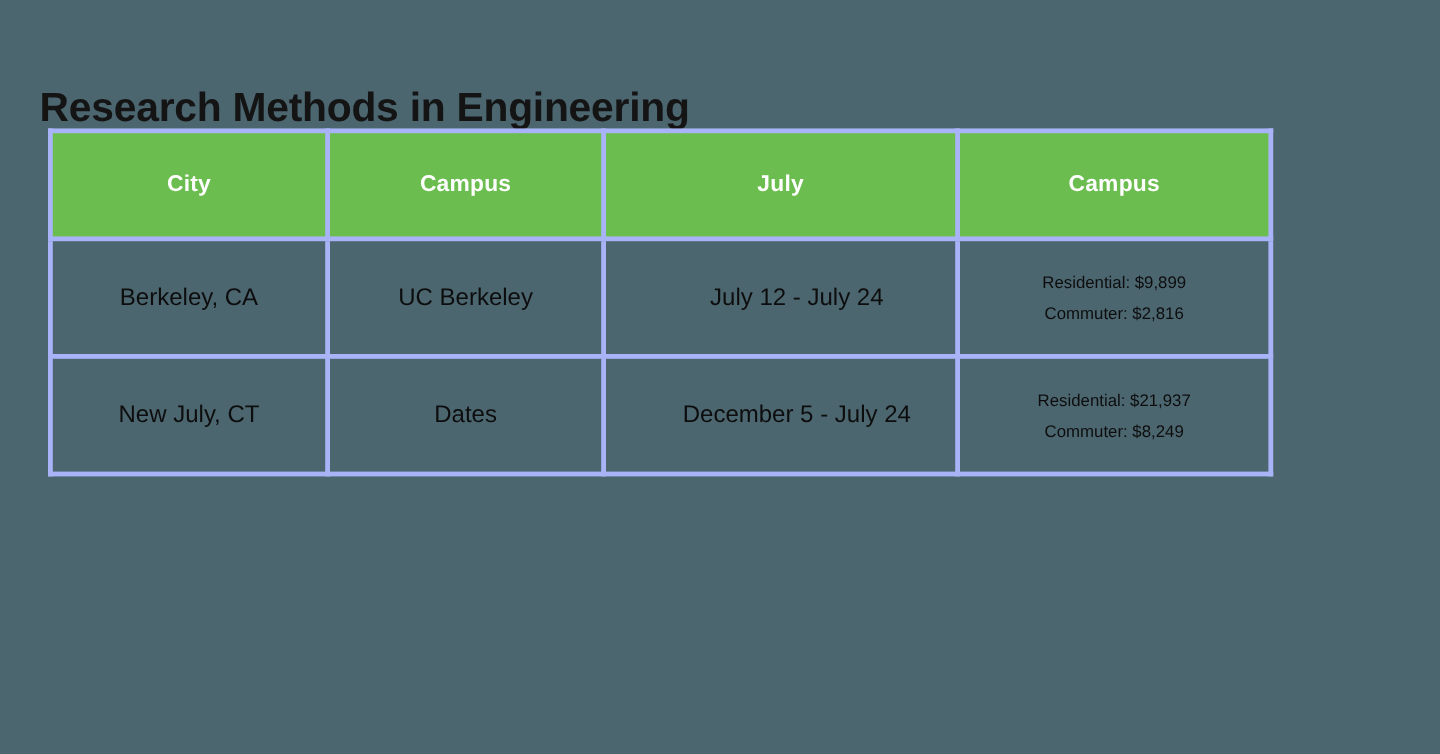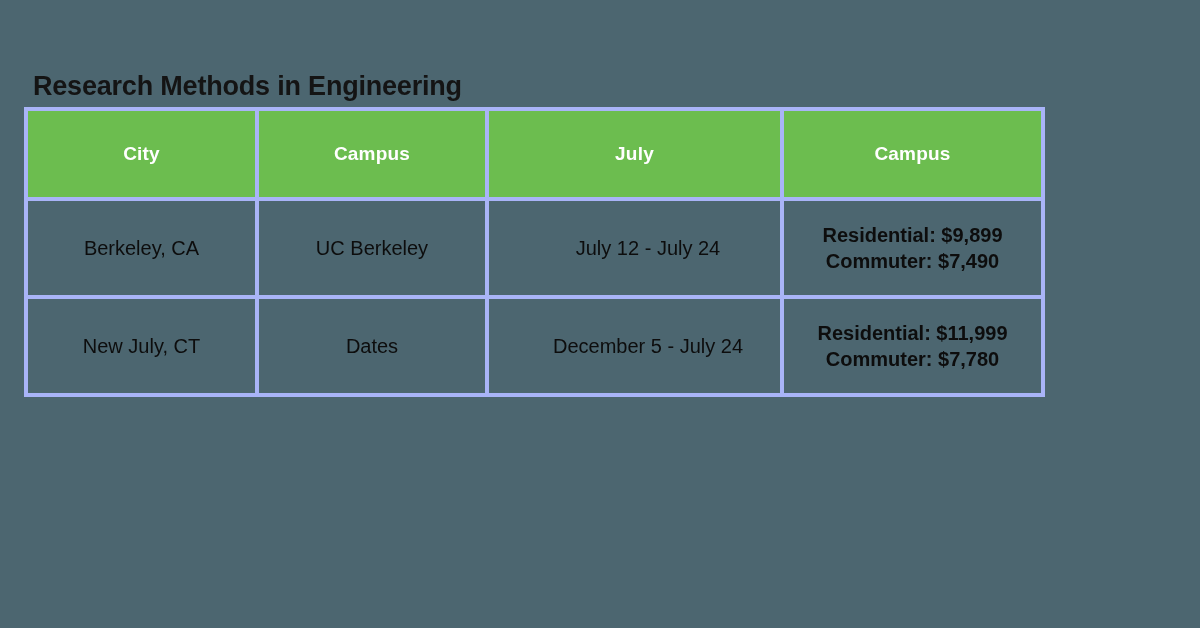--- a/index.html
+++ b/index.html
@@ -18,29 +18,29 @@
   }
   body {
     background: var(--background);
     font-family: "Liberation Sans", sans-serif;
     position: relative;
   }
   .card-title {
     position: absolute;
     left: 33px;
     top: 71px;
-    font-size: 27px;
+    font-size: 34px;
     font-weight: 700;
     letter-spacing: -0.2px;
     color: var(--title-text);
     white-space: nowrap;
   }
   table.program-table {
     position: absolute;
-    left: 24px;
+    left: 40px;
     top: 107px;
     width: 1017px;
     border-collapse: collapse;
     table-layout: fixed;
   }
   table.program-table th,
   table.program-table td {
     border: 4px solid var(--border);
     text-align: center;
     vertical-align: middle;
@@ -63,22 +63,22 @@
     font-size: 20px;
     font-weight: 400;
   }
   td.cell-dates {
     font-size: 20px;
     font-weight: 500;
     text-align: left;
     padding-left: 27px;
   }
   td.cell-tuition {
-    font-size: 20px;
-    font-weight: 700;
+    font-size: 14px;
+    font-weight: 400;
     line-height: 26px;
   }
 </style>
 </head>
 <body>
 
 <h1 class="card-title">Research Methods in Engineering</h1>
 
 <table class="program-table">
   <colgroup>
@@ -95,26 +95,26 @@
       <th>Campus</th>
     </tr>
   </thead>
   <tbody>
     <tr>
       <td class="cell-city">Berkeley, CA</td>
       <td class="cell-campus">UC Berkeley</td>
       <td class="cell-dates">July 12 - July 24</td>
       <td class="cell-tuition">
         <div>Residential: $9,899</div>
-        <div>Commuter: $7,490</div>
+        <div>Commuter: $2,816</div>
       </td>
     </tr>
     <tr>
       <td class="cell-city">New July, CT</td>
       <td class="cell-campus">Dates</td>
       <td class="cell-dates">December 5 - July 24</td>
       <td class="cell-tuition">
-        <div>Residential: $11,999</div>
-        <div>Commuter: $7,780</div>
+        <div>Residential: $21,937</div>
+        <div>Commuter: $8,249</div>
       </td>
     </tr>
   </tbody>
 </table>
 
 </body></html>

